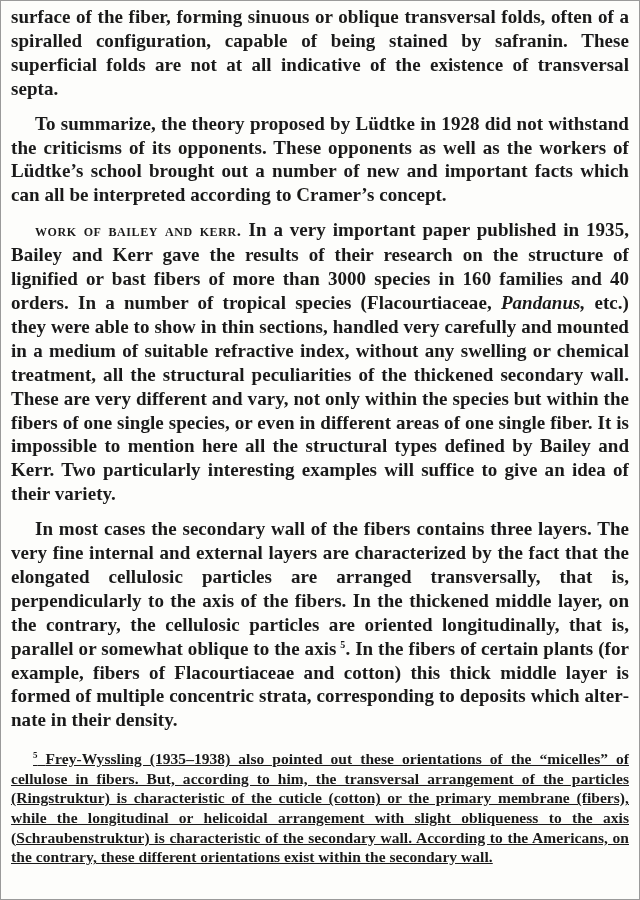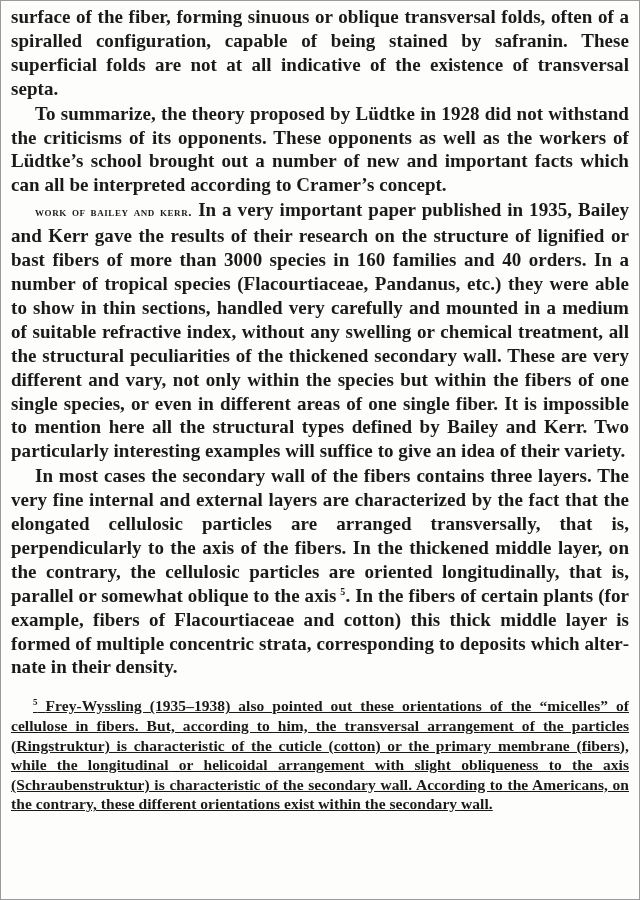--- a/index.html
+++ b/index.html
@@ -27,28 +27,28 @@
       font-weight: bold;
       letter-spacing: 0.05px;
     }
     .para {
       margin: 0;
       text-align: justify;
       text-align-last: left;
       hyphens: manual;
     }
     .para.indent { text-indent: 24px; }
-    .para + .para { margin-top: 1px; }
+    .para + .para { margin-top: 11px; }
     .smallcaps {
       font-variant: small-caps;
       text-transform: lowercase;
       letter-spacing: 0.6px;
-      font-size: 13px;
+      font-size: 17px;
     }
-    .italic { }
+    .italic { font-style: italic; }
     sup.fnref {
       font-size: 10px;
       vertical-align: 7px;
       line-height: 0;
     }
     .footnotes {
       margin-top: 17px;
       font-size: 15.5px;
       line-height: 19.6px;
     }

